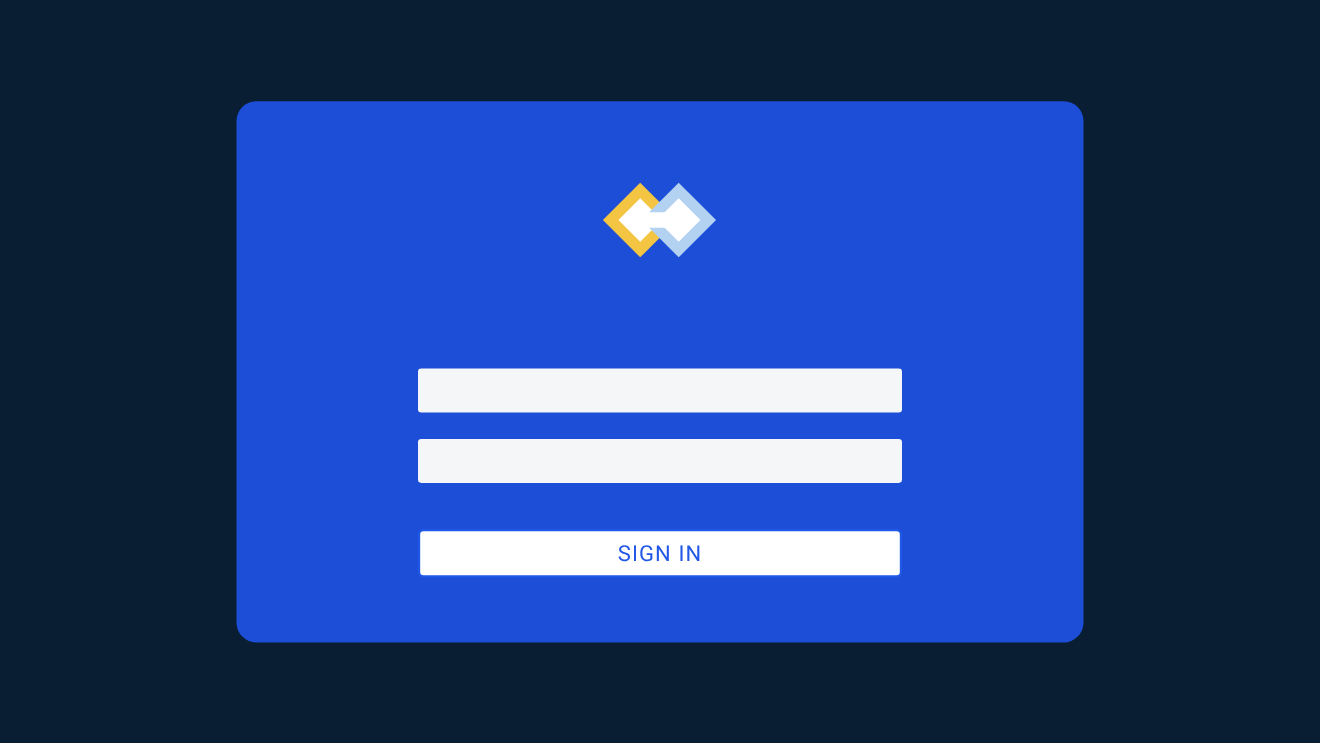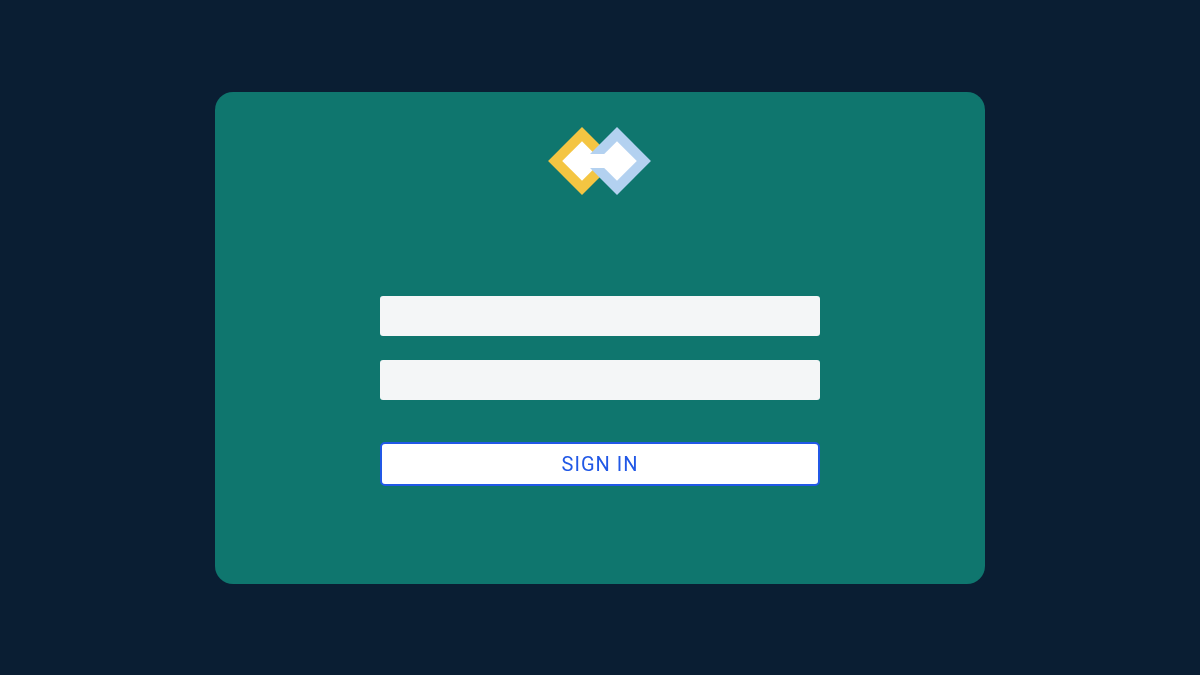--- a/index.html
+++ b/index.html
@@ -12,26 +12,26 @@
       height: 675px;
       background-color: #0a1e33;
       display: flex;
       align-items: center;
       justify-content: center;
       font-family: -apple-system, BlinkMacSystemFont, 'Segoe UI', Roboto, Arial, sans-serif;
     }
     .login-card {
       width: 770px;
       height: 492px;
-      background-color: #0f766e;
+      background-color: #1d4ed8;
       border-radius: 18px;
       display: flex;
       flex-direction: column;
       align-items: center;
-      padding-top: 29px;
+      padding-top: 68px;
     }
     .logo-container {
       width: 110px;
       height: 80px;
       position: relative;
       margin-bottom: 95px;
     }
     .logo-container svg {
       width: 100%;
       height: 100%;

